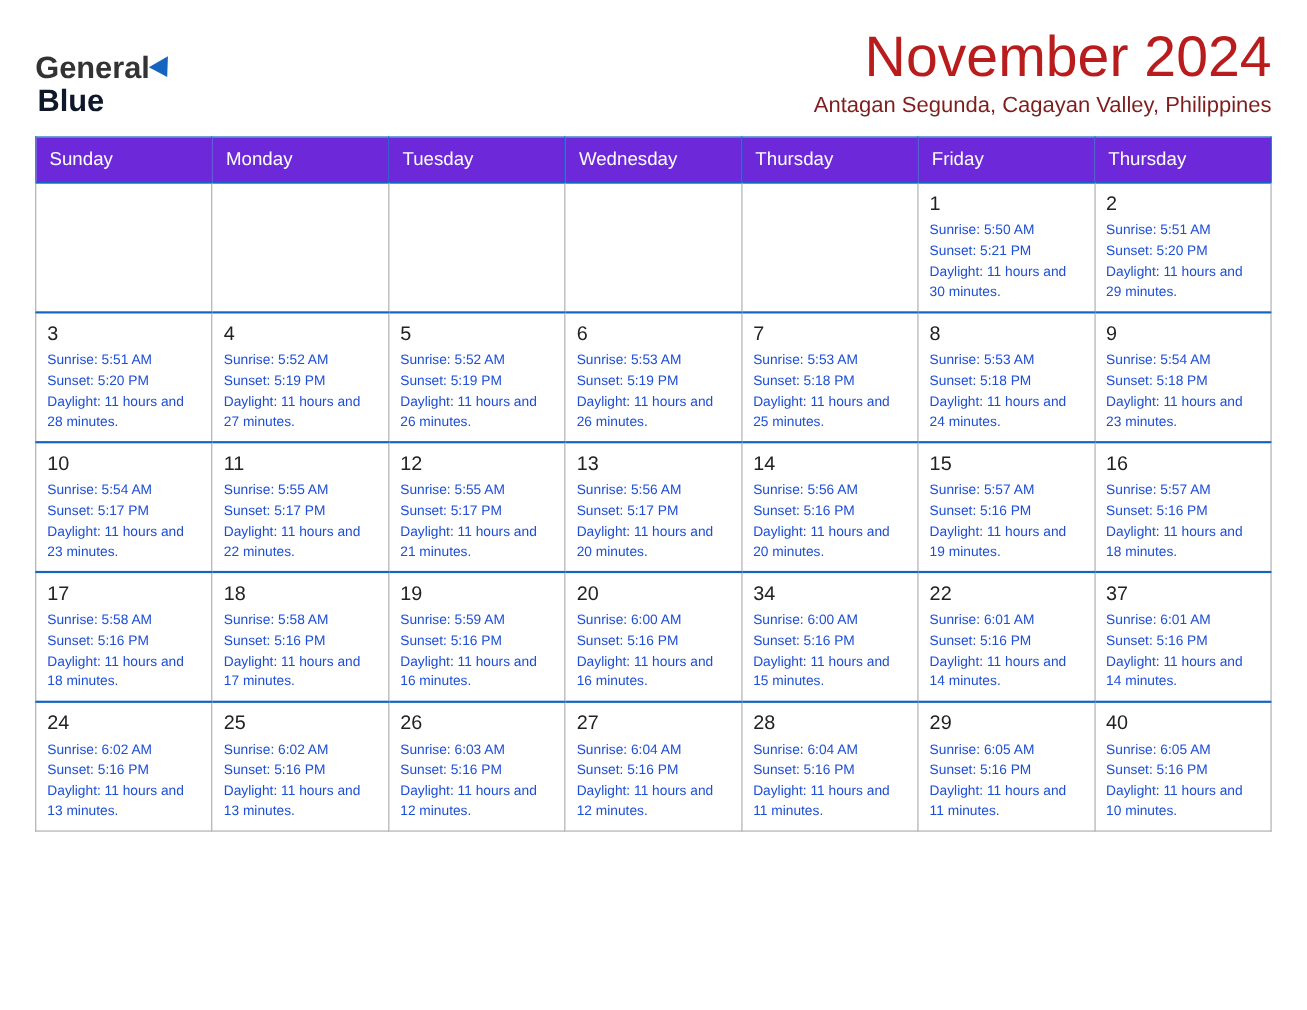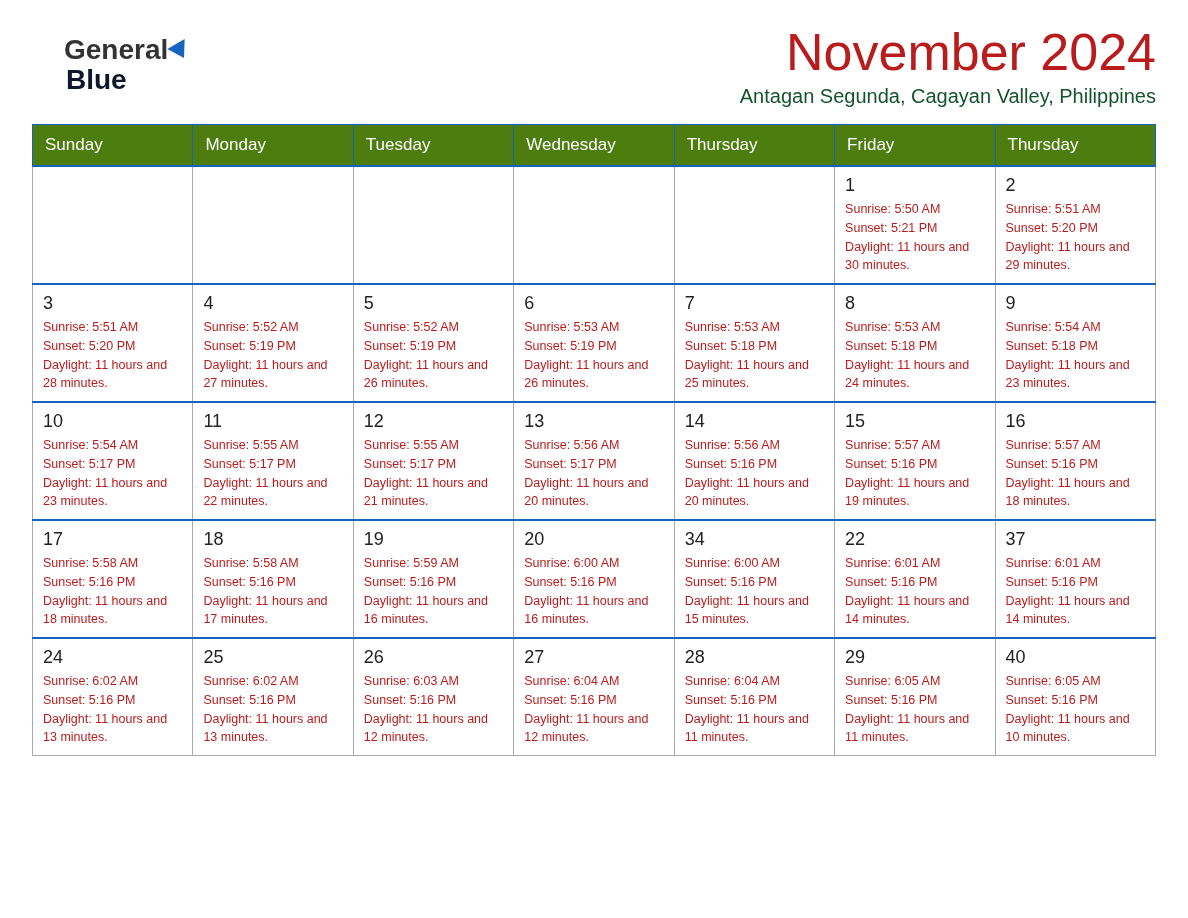--- a/index.html
+++ b/index.html
@@ -7,23 +7,22 @@
       font-family: Arial, Helvetica, sans-serif;
       background: #fff;
       color: #222;
       padding: 24px 32px;
       width: 1188px;
       min-height: 918px;
     }
     .header-section {
       display: flex;
       justify-content: space-between;
-      align-items: center;
+      align-items: flex-end;
       margin-bottom: 16px;
-      margin-left: 32px;
     }
     .logo-area {
       display: flex;
       flex-direction: column;
       align-items: flex-start;
     }
     .logo-text {
       display: flex;
       align-items: center;
       font-size: 28px;
@@ -48,30 +47,30 @@
       text-align: right;
     }
     .calendar-title {
       font-size: 52px;
       font-weight: normal;
       color: #b91c1c;
       line-height: 1.1;
     }
     .calendar-subtitle {
       font-size: 20px;
-      color: #14532d;
+      color: #7f1d1d;
       margin-top: 4px;
     }
     .calendar-table {
       width: 100%;
       border-collapse: collapse;
       margin-top: 8px;
     }
     .calendar-table th {
-      background-color: #4d7c0f;
+      background-color: #6d28d9;
       color: #fff;
       font-size: 17px;
       font-weight: normal;
       padding: 10px 12px;
       text-align: left;
       border: 1px solid #1565c0;
     }
     .calendar-table td {
       border: 1px solid #aaa;
       vertical-align: top;
@@ -87,21 +86,21 @@
     }
     .day-number {
       font-size: 18px;
       font-weight: normal;
       color: #222;
       display: block;
       margin-bottom: 4px;
     }
     .day-info {
       font-size: 12.5px;
-      color: #b91c1c;
+      color: #1d4ed8;
       line-height: 1.5;
     }
     .empty-cell {
       background: #f8f8f8;
     }
   </style>
 </head>
 <body>
 
 <div class="header-section">

